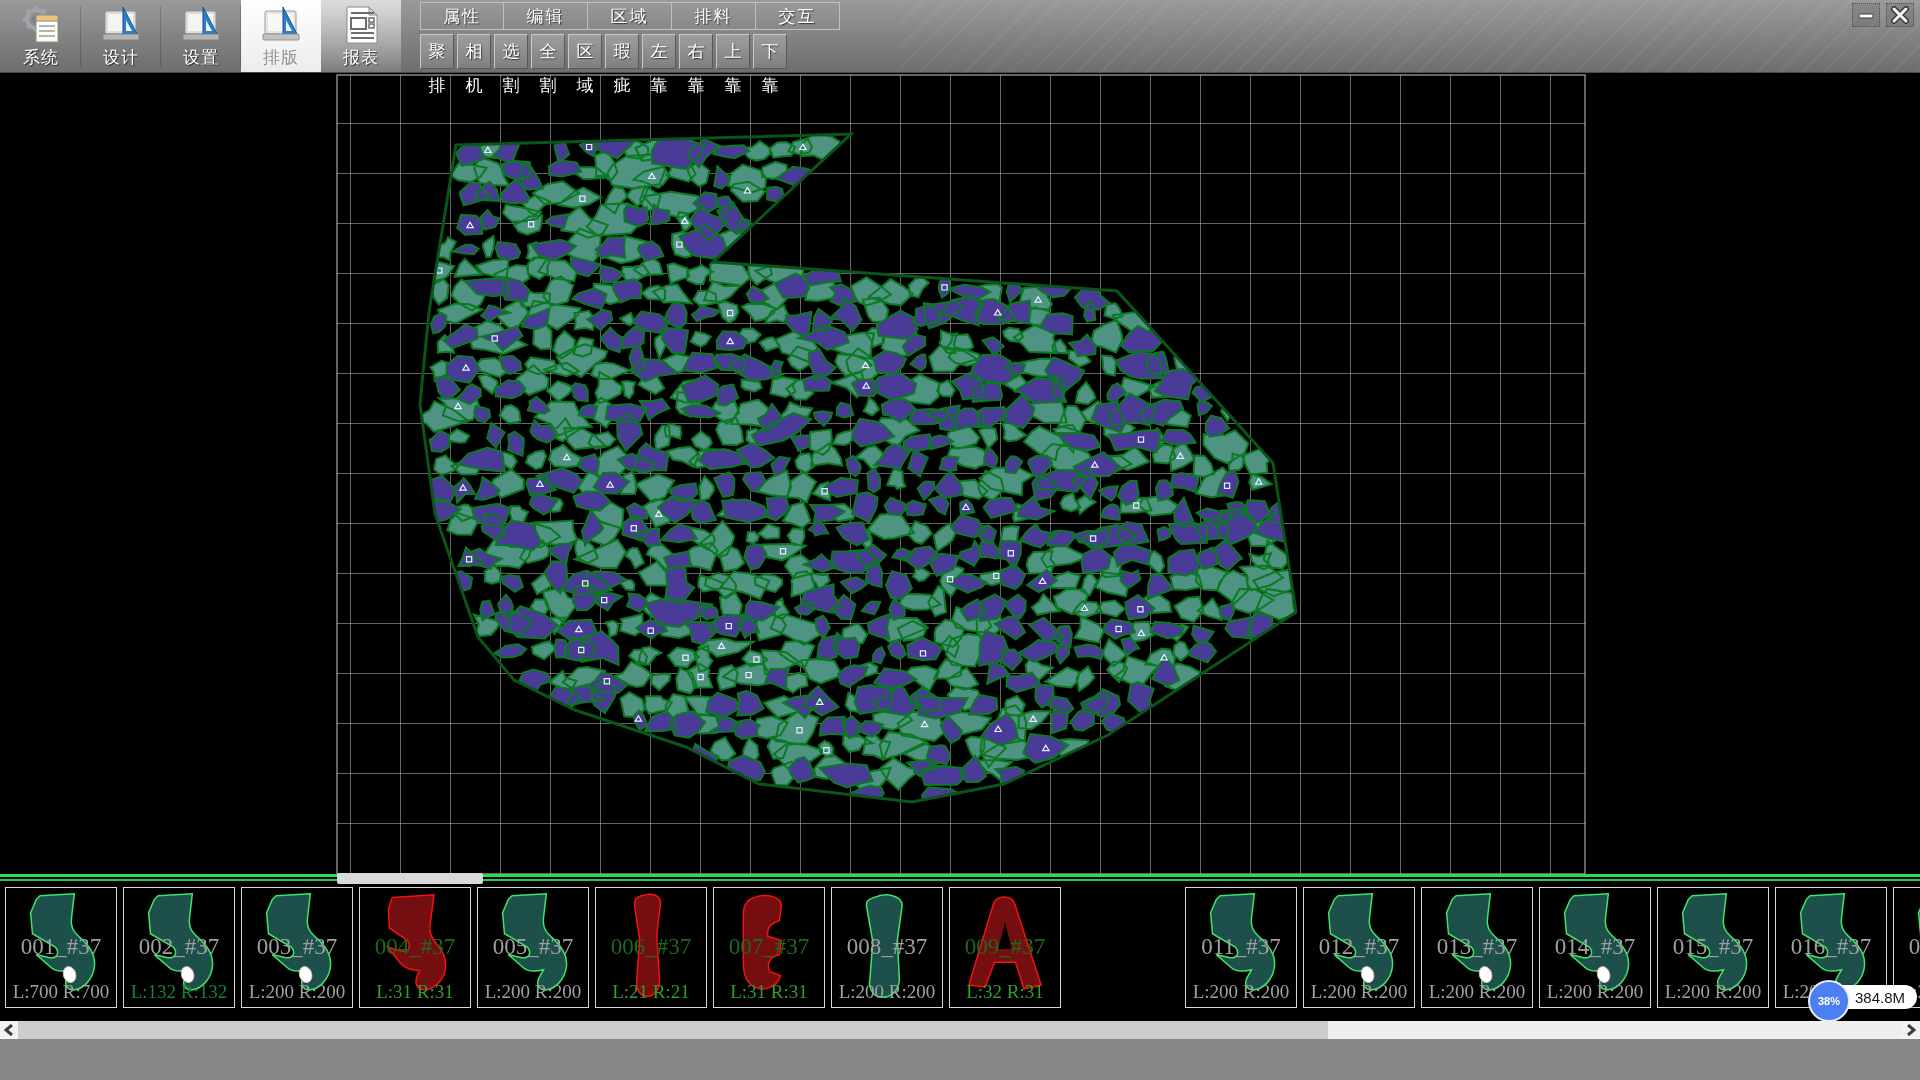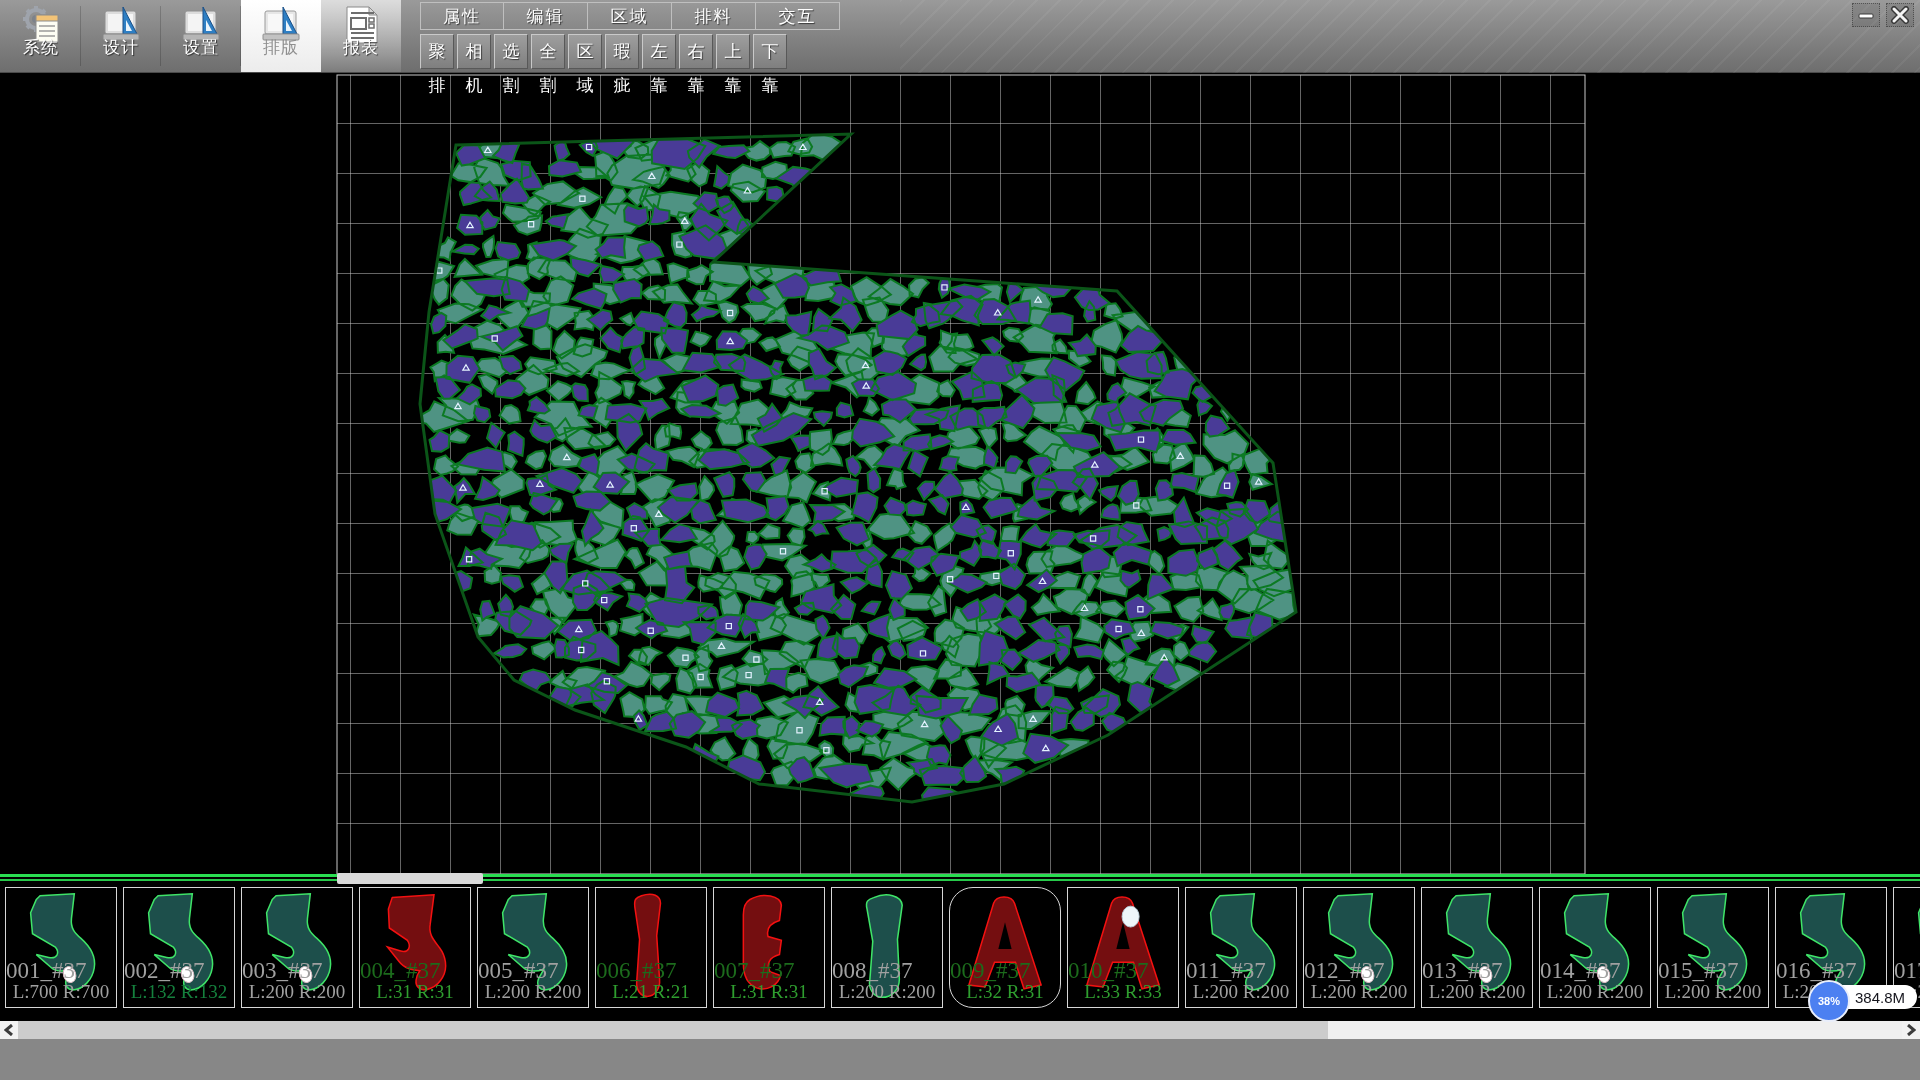--- a/index.html
+++ b/index.html
@@ -11,21 +11,21 @@
   .toolbar { position:absolute; left:0; top:0; width:1920px; height:73px;
              background:linear-gradient(#9a9a9a, #818181 55%, #6e6e6e);
              border-bottom:1px solid #4a4a4a; z-index:10; }
   .toolbar-texture { position:absolute; left:900px; top:0; width:1020px; height:73px;
              background:repeating-linear-gradient(135deg, rgba(255,255,255,.05) 0 2px, rgba(0,0,0,0) 2px 16px); }
   .bigbtn { position:absolute; top:0; width:80px; height:72px; cursor:default; }
   .bigbtn .sep { position:absolute; right:0; top:6px; height:60px; width:1px; background:rgba(0,0,0,.18); }
   .bigbtn.active { background:linear-gradient(#ffffff,#ececec); }
   .bigbtn.raised { background:linear-gradient(rgba(255,255,255,.66), rgba(255,255,255,.10)); }
   .bigbtn .icon { position:absolute; top:3px; left:50%; transform:translateX(-50%); }
-  .bigbtn .lbl { position:absolute; bottom:13px; width:100%; text-align:center;
+  .bigbtn .lbl { position:absolute; bottom:3px; width:100%; text-align:center;
                  font-size:17px; color:#fff; text-shadow:1px 1px 1px rgba(0,0,0,.65); letter-spacing:1px;margin-top:44px; }
   .bigbtn.active .lbl { color:#8f8f8f; text-shadow:none; }
 
   .tabs { position:absolute; left:420px; top:2px; display:flex; }
   .tab { width:84px; height:28px; line-height:27px; text-align:center;
          border:1px solid #bfbfbf; border-left:none; font-size:17px; color:#fff;
          text-shadow:1px 1px 1px rgba(0,0,0,.6); letter-spacing:2px; }
   .tab:first-child { border-left:1px solid #bfbfbf; }
 
   .tools { position:absolute; left:420px; top:34px; display:flex; }
@@ -45,22 +45,22 @@
   .gline1 { position:absolute; left:0; top:1px; width:100%; height:3px; background:#2ade52; }
   .gline2 { position:absolute; left:0; top:6px; width:100%; height:2px; background:#27c94a; }
   .hthumb { position:absolute; left:337px; top:0; width:146px; height:11px;
             background:#d9d9d9; border-radius:2px; }
 
   
   .parts { position:absolute; left:0; top:884px; width:1920px; height:137px; background:#000; }
   .pcell { position:absolute; top:3px; width:112px; height:121px; background:#000;
            border:1px solid #d7d7d7; overflow:hidden; }
   .pshape { position:absolute; left:5px; top:2px; }
-  .plabel { position:absolute; left:0; top:46px; width:100%; text-align:left;
-            font-family:"Liberation Serif", serif; font-size:23px; letter-spacing:0px; white-space:nowrap;margin-top:24px; }
+  .plabel { position:absolute; left:0; top:46px; width:100%; text-align:center;
+            font-family:"Liberation Serif", serif; font-size:23px; letter-spacing:0px; white-space:nowrap; }
   .plr { position:absolute; left:0; bottom:4px; width:100%; text-align:center;
          font-family:"Liberation Serif", serif; font-size:19px; white-space:nowrap; }
 
   
   .sbar { position:absolute; left:0; top:1021px; width:1920px; height:18px; background:#efefef; }
   .sbar .arrow { position:absolute; top:0; width:18px; height:18px; background:#f2f2f2;
                  display:flex; align-items:center; justify-content:center; }
   .sbar .arrow.left { left:0; } .sbar .arrow.right { right:0; }
   .sbar .sthumb { position:absolute; left:18px; top:0; width:1310px; height:18px; background:#cccccc; }
   .footer { position:absolute; left:0; top:1039px; width:1920px; height:41px; background:#878787; }
@@ -271,36 +271,27 @@
         <div class="plabel" style="color:#1c6b1c">007_#37</div>
         <div class="plr" style="color:#2f9e2f">L:31 R:31</div>
       </div>
       <div class="pcell" style="left: 831px; text-decoration: underline;">
         <svg class="pshape" viewBox="0 0 100 120" width="100" height="114">
           <path d="M36 8 C50 2 65 6 66 16 L61 52 L63 94 C63 106 54 113 45 113 C36 113 30 104 32 94 L35 54 L29 20 C27 12 30 10 36 8 Z" fill="#1d4f4b" stroke="#3fe468" stroke-width="1.6"></path>
         </svg>
         <div class="plabel" style="color:#a0a0a0">008_#37</div>
         <div class="plr" style="color:#a0a0a0">L:200 R:200</div>
       </div>
-      <div class="pcell" style="left: 949px; border-radius: 24px;">
+      <div class="pcell" style="left: 949px;">
         <svg class="pshape" viewBox="0 0 100 120" width="100" height="114">
           <path d="M12 100 L38 14 C41 5 57 5 60 14 L88 100 L70 104 L61 76 L39 76 L29 102 Z" fill="#740e10" stroke="#f31111" stroke-width="1.6"></path>
           <path d="M43 62 L50 34 L57 62 Z" fill="#000"></path>
         </svg>
         <div class="plabel" style="color:#1c6b1c">009_#37</div>
         <div class="plr" style="color:#2f9e2f">L:32 R:31</div>
-      </div>
-      <div class="pcell" style="left: 1067px;">
-        <svg class="pshape" viewBox="0 0 100 120" width="100" height="114">
-          <path d="M12 100 L38 14 C41 5 57 5 60 14 L88 100 L70 104 L61 76 L39 76 L29 102 Z" fill="#740e10" stroke="#f31111" stroke-width="1.6"></path>
-          <path d="M43 62 L50 34 L57 62 Z" fill="#000"></path>
-          <ellipse cx="58" cy="28" rx="9" ry="11" fill="#eef6fa" stroke="#b9ccd8"></ellipse>
-        </svg>
-        <div class="plabel" style="color:#1c6b1c">010_#37</div>
-        <div class="plr" style="color:#2f9e2f">L:33 R:33</div>
       </div>
       <div class="pcell" style="left: 1185px;">
         <svg class="pshape" viewBox="0 0 100 120" width="100" height="114">
           <path d="M24 10 L28 6 L64 4 L61 30 C60 40 64 45 71 51 C80 59 87 70 85 82 C83 95 73 104 64 105 C57 106 53 100 56 93 L61 84 C53 86 45 87 39 81 L24 68 L37 71 C46 73 49 66 44 60 L20 46 L18 24 Z" fill="#1d4f4b" stroke="#3fe468" stroke-width="1.6"></path>
         </svg>
         <div class="plabel" style="color:#a0a0a0">011_#37</div>
         <div class="plr" style="color:#a0a0a0">L:200 R:200</div>
       </div>
       <div class="pcell" style="left: 1303px;">
         <svg class="pshape" viewBox="0 0 100 120" width="100" height="114">

